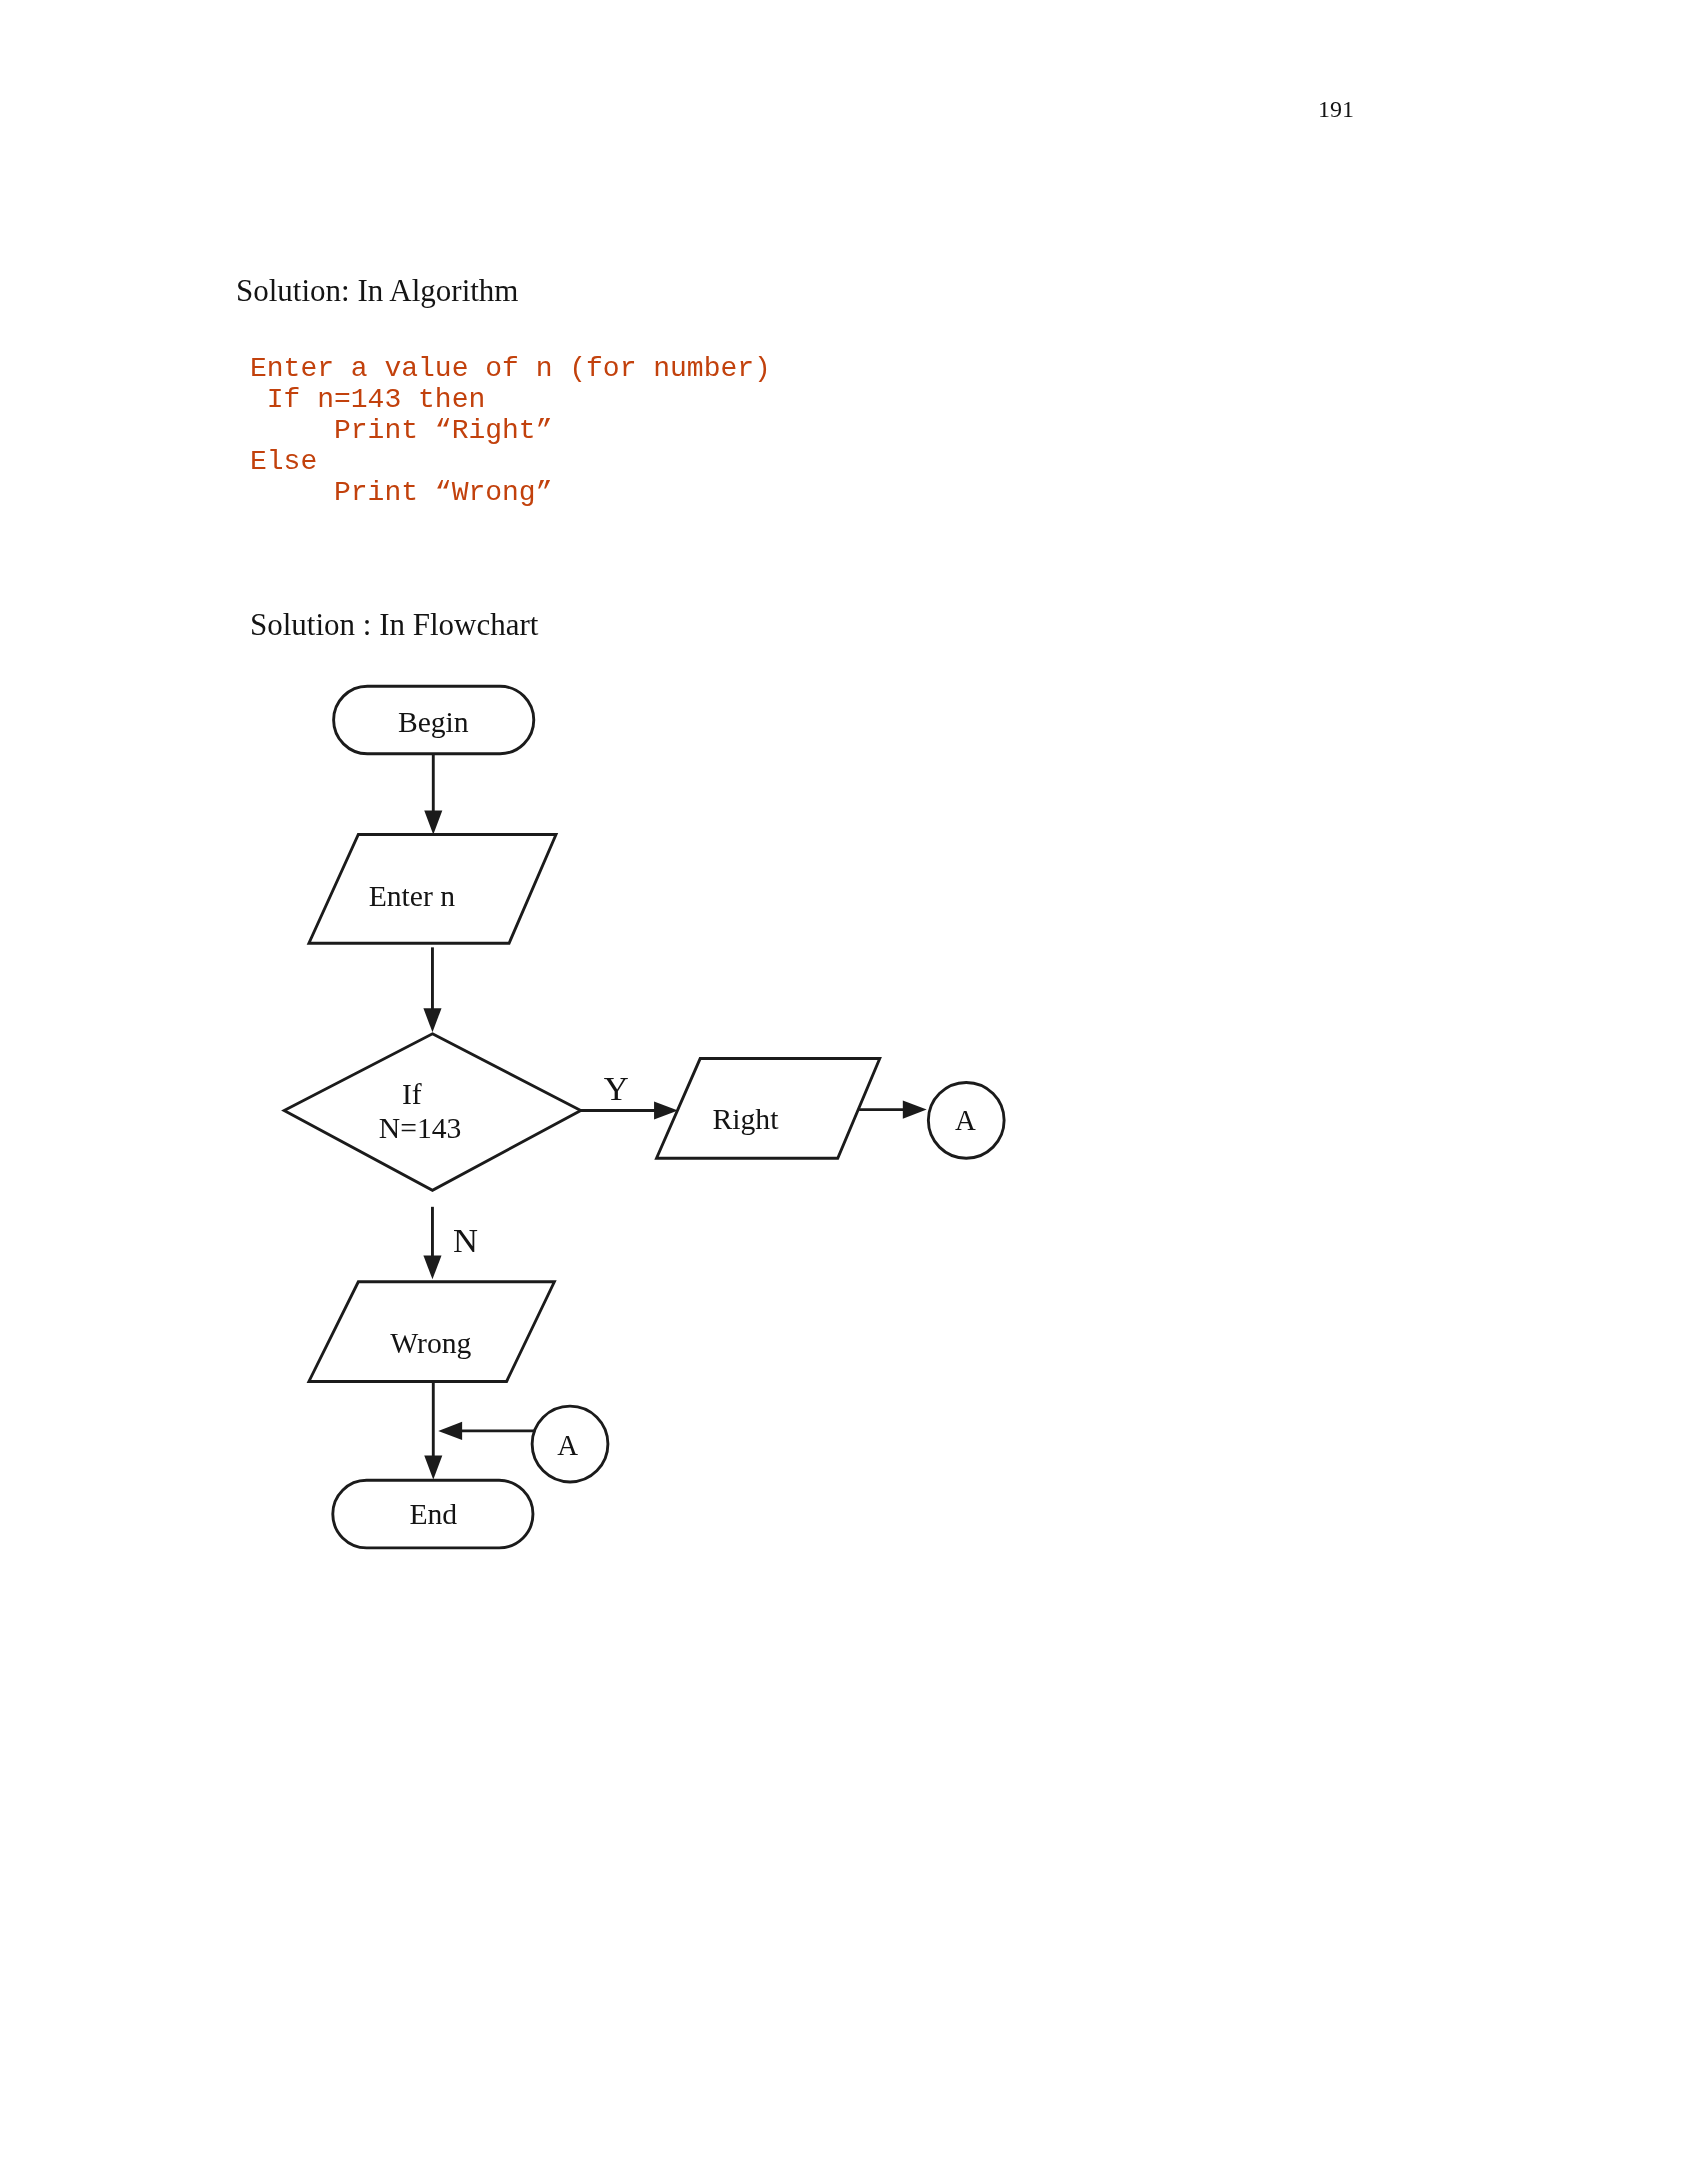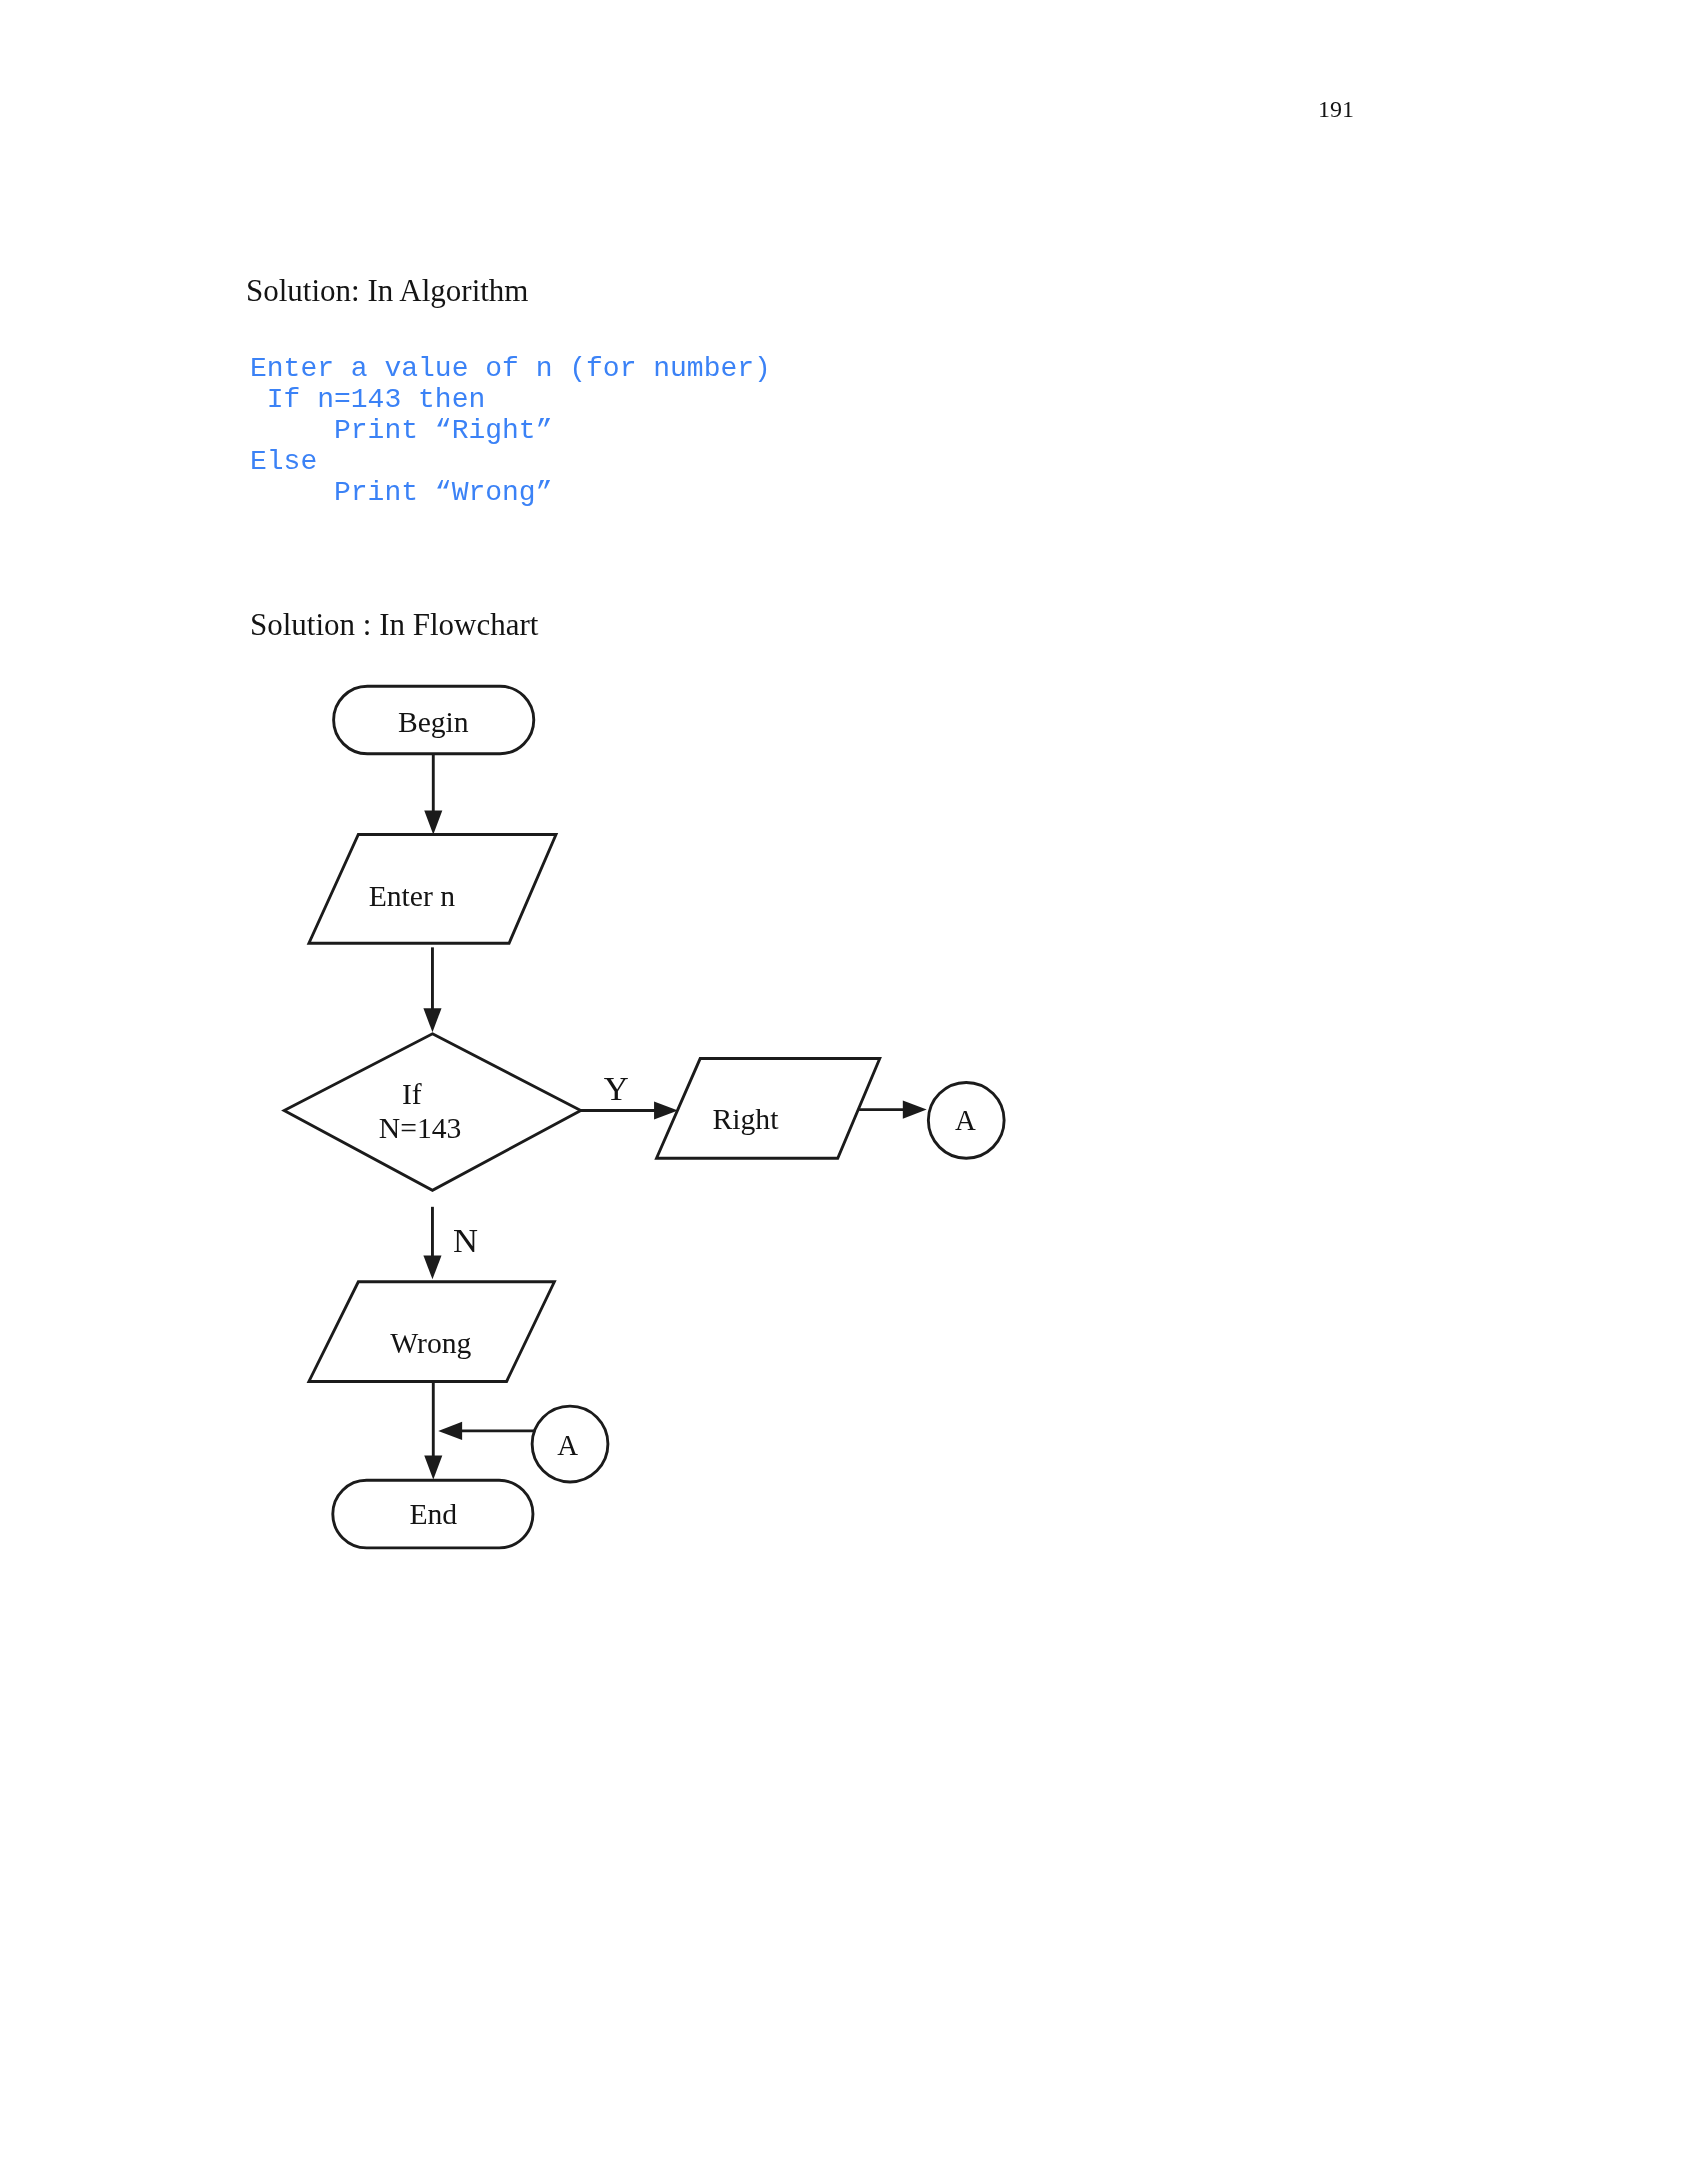--- a/index.html
+++ b/index.html
@@ -20,31 +20,31 @@
     line-height: 1.1;
   }
   .heading {
     position: absolute;
     margin: 0;
     font-size: 31px;
     font-weight: normal;
     line-height: 1.14;
     white-space: nowrap;
   }
-  .heading-algorithm { left: 246px; top: 273px; }
+  .heading-algorithm { left: 236px; top: 273px; }
   .heading-flowchart { left: 250px; top: 573px; margin-top: 34px; }
   .code {
     position: absolute;
     left: 250px;
     top: 353px;
     margin: 0;
     font-family: "Liberation Mono", monospace;
     font-size: 28px;
     line-height: 31px;
-    color: #3b82f6;
+    color: #c2410c;
     white-space: pre;
   }
   svg.flowchart {
     position: absolute;
     left: 0; top: 0;
     width: 1687px;
     height: 2183px;
   }
   svg .shape {
     fill: none;

